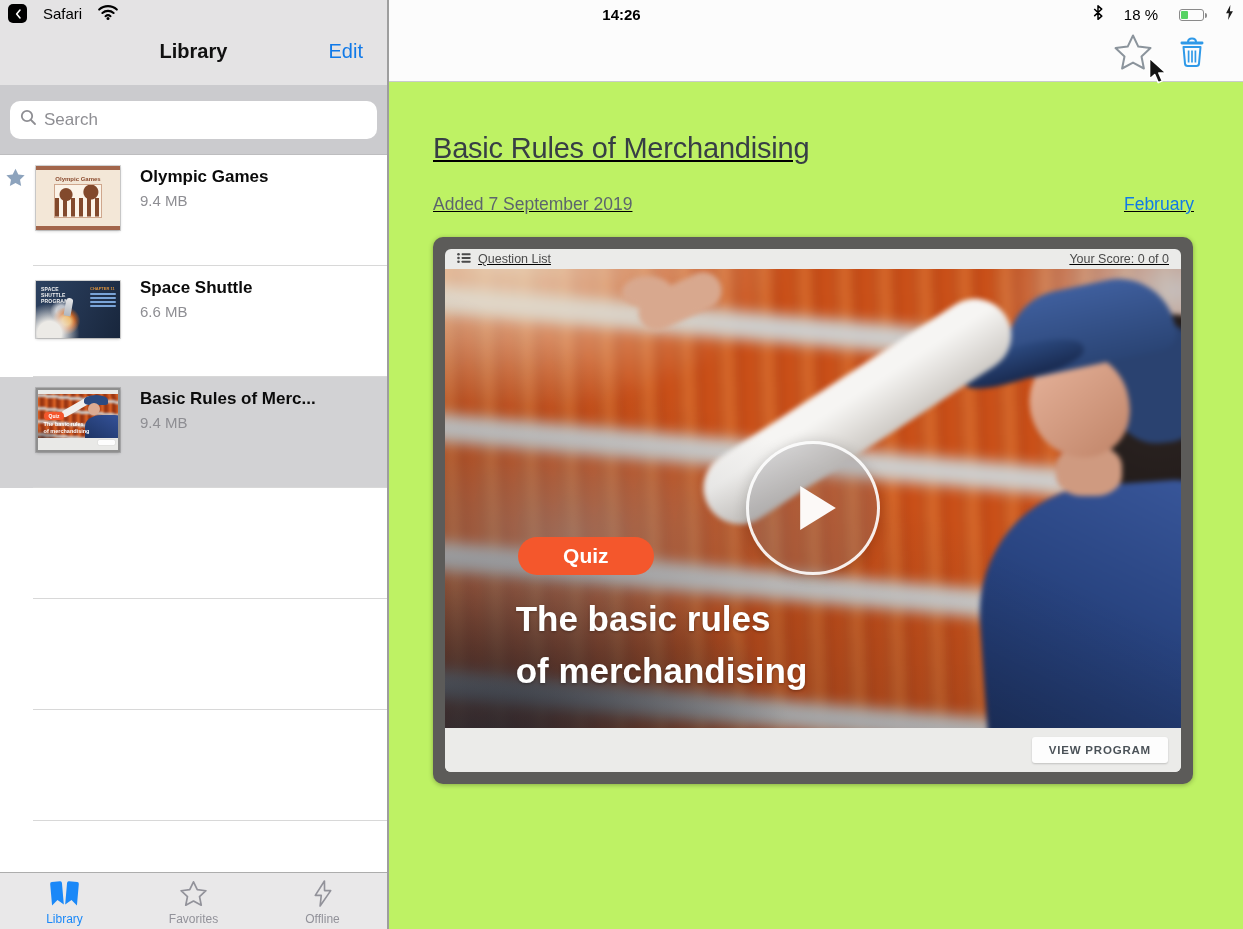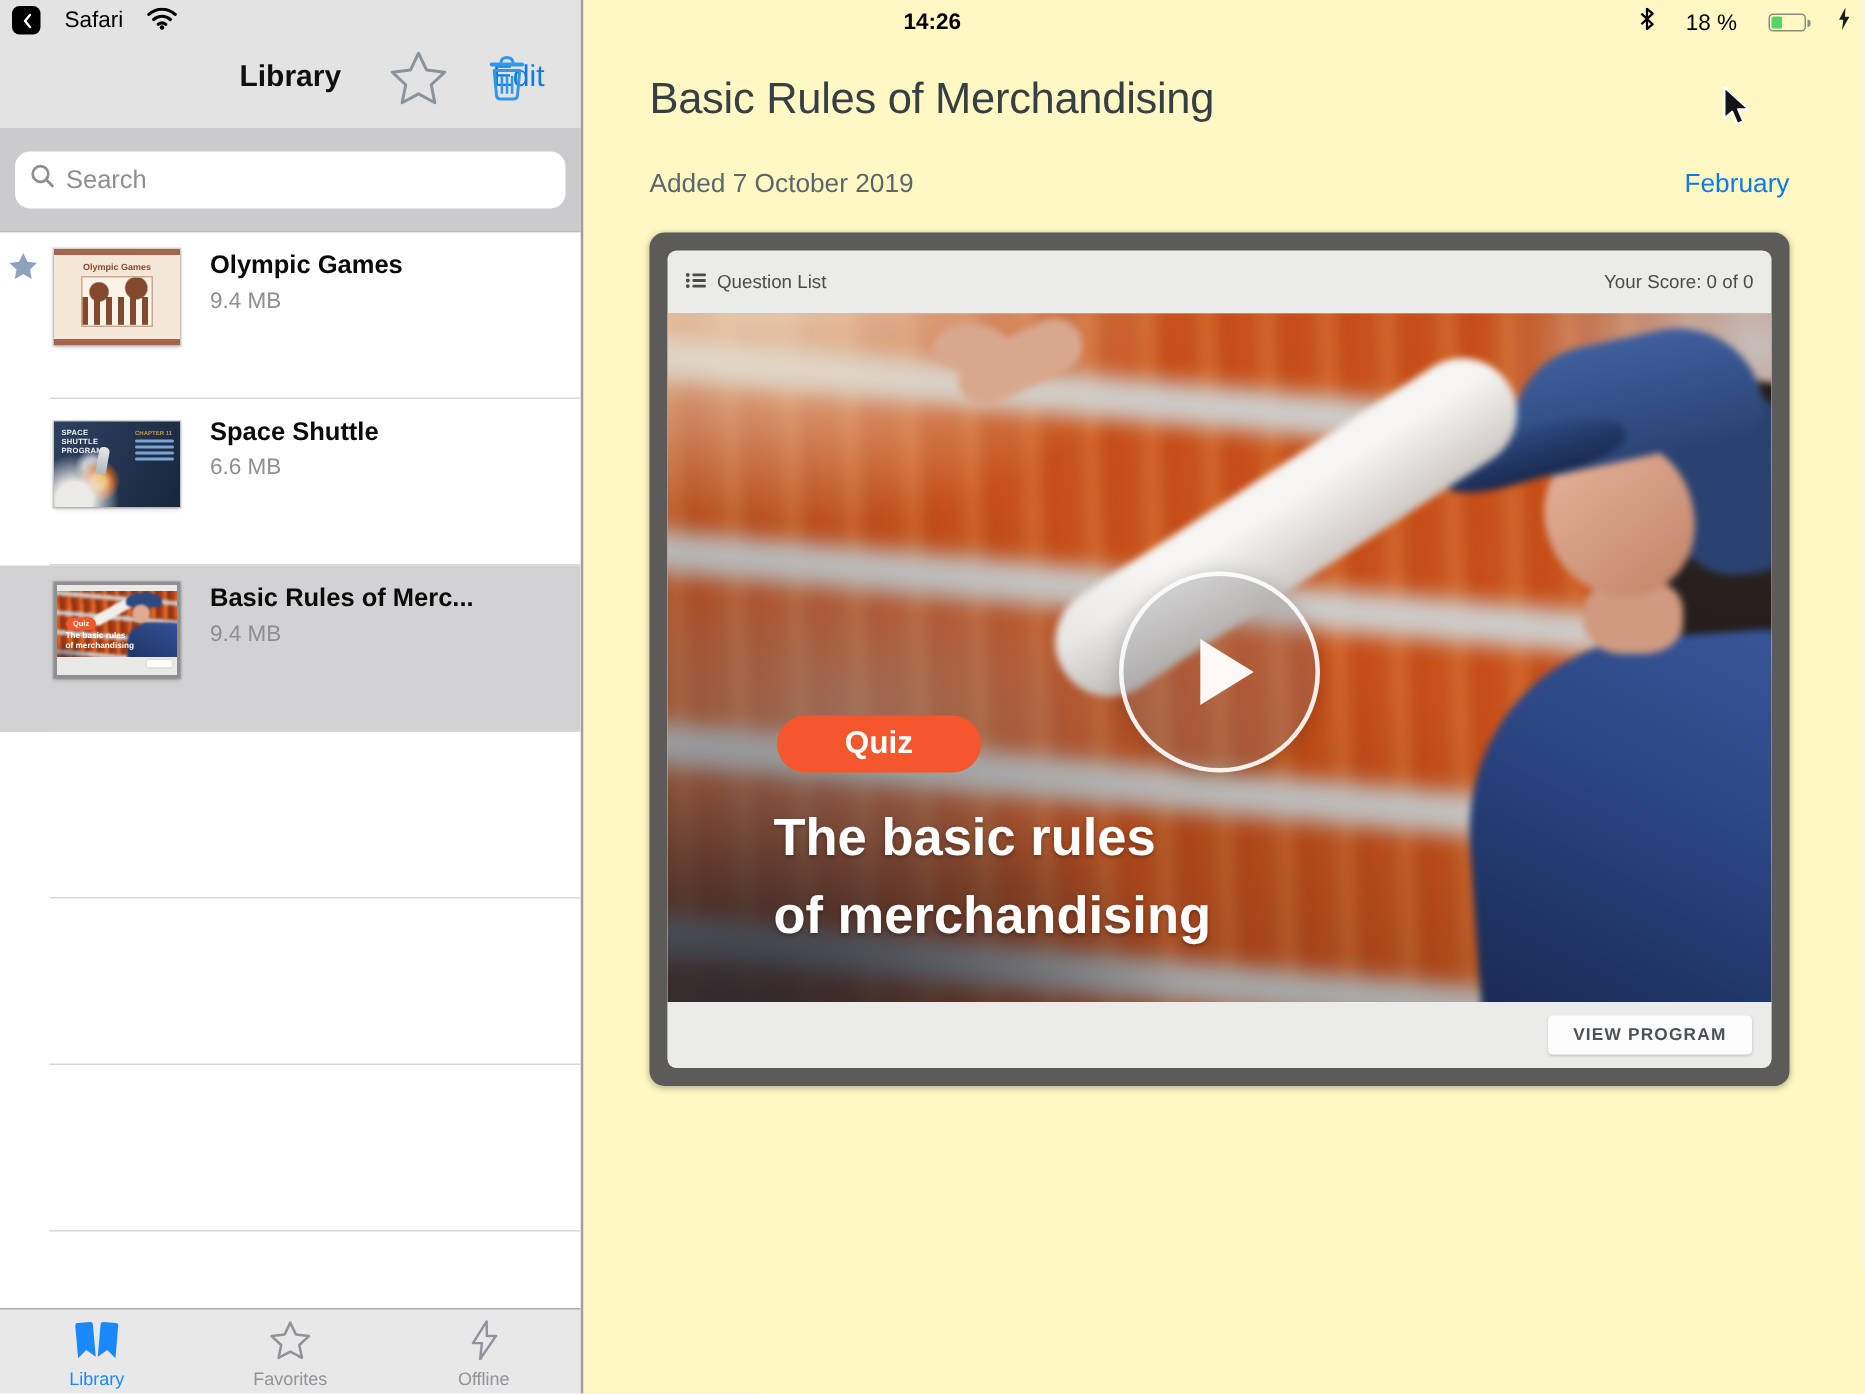--- a/index.html
+++ b/index.html
@@ -96,40 +96,40 @@
 
   
   .tab-bar { height:57px; background:#e9e8e9; border-top:1px solid #adadad;
              display:flex; flex:none; }
   .tab { flex:1; display:flex; flex-direction:column; align-items:center;
          justify-content:center; gap:2px; font-size:12px; color:#92929a;
          background:none; border:none; cursor:pointer; font-family:inherit; padding-top:3px; }
   .tab.active { color:#1a88f8; }
 
   
-  .main { flex:1; display:flex; flex-direction:row; background:#fef9c3; position:relative; }
+  .main { flex:1; display:flex; flex-direction:column; background:#bef264; position:relative;text-decoration:underline; }
   .main-header { height:82px; background:#fcfcfc; border-bottom:1px solid #c9cbcc;
                  position:relative; flex:none; }
   .tool-btn { position:absolute; background:none; border:none; cursor:pointer; }
   .star-btn { right:90px; top:33px; }
   .trash-btn { right:36px; top:36px; }
 
   .content { padding:0 49px 0 44px; }
   .page-title { margin-top:50px; font-size:29px; font-weight:400; color:#373e45;
                 letter-spacing:-0.2px; }
   .meta-row { display:flex; justify-content:space-between; align-items:baseline; margin-top:29px; }
   .added-label { font-size:17.5px; color:#5c656d; }
   .download-link { font-size:17.5px; color:#1079e8; background:none; border:none;
                    cursor:pointer; font-family:inherit; }
 
   
   .player-frame { margin-top:22px; width:760px; background:#5c5b59; border-radius:10px;
                   padding:12px; box-shadow:0 1px 5px rgba(0,0,0,0.3); }
   .player { border-radius:6px; overflow:hidden; background:#ebebe9; }
-  .player-topbar { height:42px; display:flex; justify-content:space-between;
+  .player-topbar { height:20px; display:flex; justify-content:space-between;
                    align-items:center; padding:0 12px; font-size:12.5px; color:#4b4b4b; }
   .ql-left { display:flex; align-items:center; gap:7px; background:none; border:none;
              font-family:inherit; font-size:12.5px; color:#4b4b4b; cursor:pointer; }
   .scene { height:459px; position:relative; overflow:hidden; background:#9aa0a3; }
   .sc-bg { position:absolute; inset:-18px; filter:blur(7px) saturate(1.08);
     background:
       radial-gradient(ellipse 420px 240px at 10% 0%, rgba(233,219,198,0.95), rgba(233,219,198,0) 68%),
       radial-gradient(ellipse 330px 180px at 18% 58%, rgba(165,167,172,0.5), transparent 70%),
       radial-gradient(ellipse 520px 320px at 6% 100%, rgba(58,64,76,0.8), transparent 62%),
       radial-gradient(ellipse 300px 220px at 97% 8%, rgba(197,204,208,0.9), transparent 62%),
@@ -337,21 +337,21 @@
           <line x1="15" y1="14.5" x2="15" y2="26.5" stroke="#2f99e8" stroke-width="1.7"></line>
           <line x1="18.4" y1="14.5" x2="18.4" y2="26.5" stroke="#2f99e8" stroke-width="1.7"></line>
         </svg>
       </button>
     </header>
 
     <section class="content">
       <h1 class="page-title">Basic Rules of Merchandising</h1>
 
       <div class="meta-row">
-        <span class="added-label">Added 7 October 2019</span>
+        <span class="added-label">Added 7 September 2019</span>
         <button class="download-link">February</button>
       </div>
 
       <div class="player-frame">
         <div class="player">
 
           <div class="player-topbar">
             <button class="ql-left">
               <span>
                 <svg width="14" height="12" viewBox="0 0 15 12">

